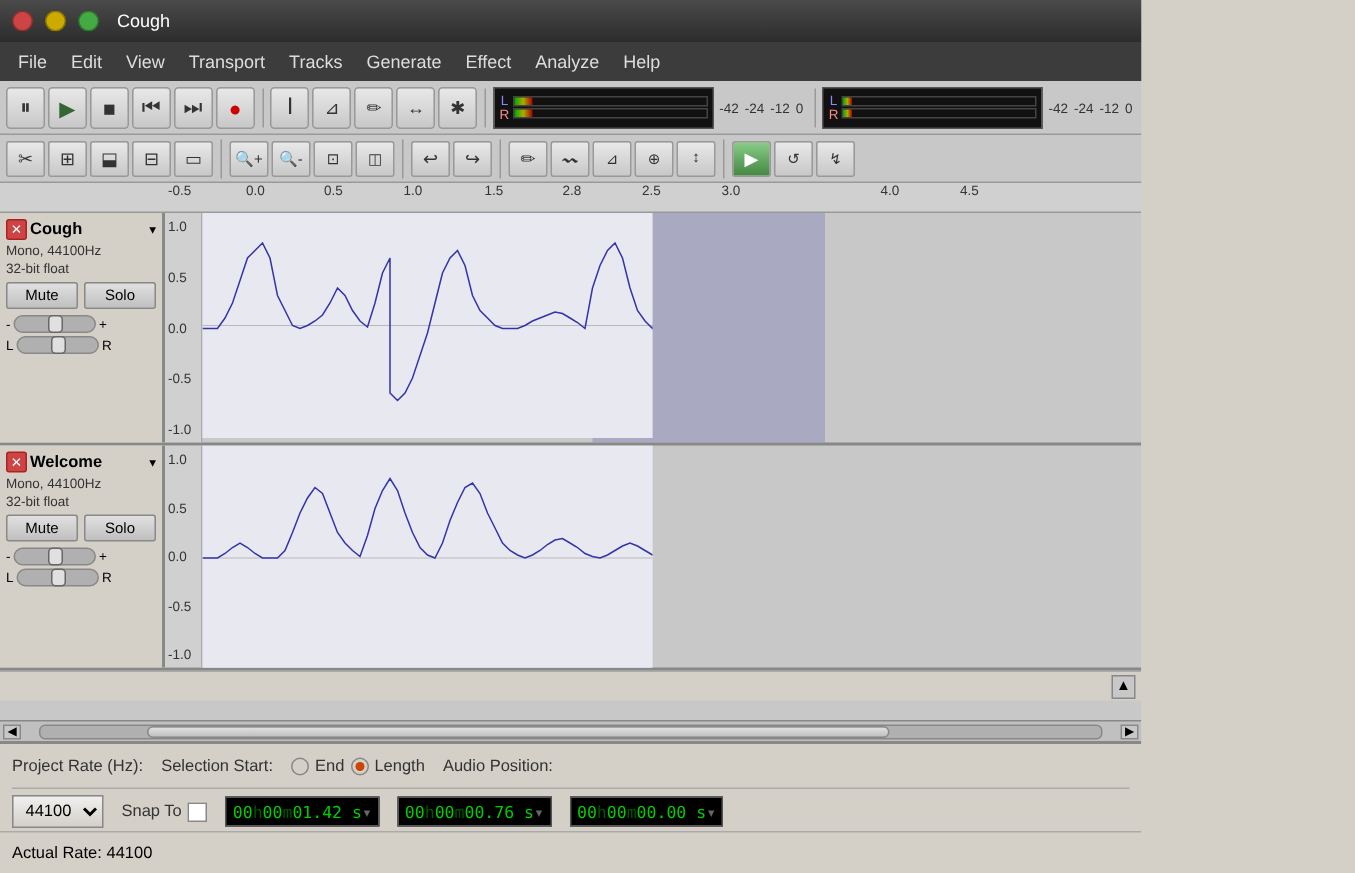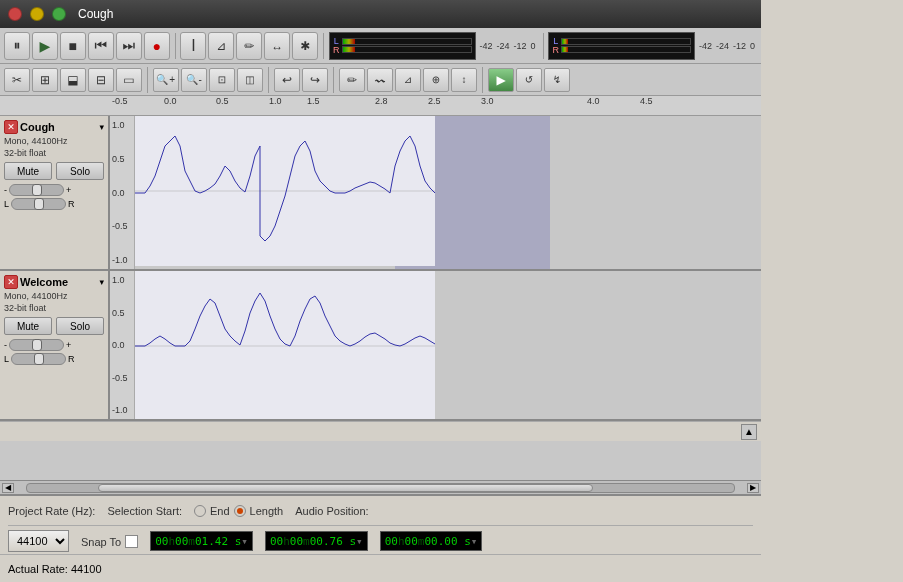--- a/index.html
+++ b/index.html
@@ -242,21 +242,21 @@
       gap: 12px;
       border-bottom: 1px solid #aaa;
     }
     .status-row2 {
       display: flex;
       align-items: center;
       height: 30px;
       gap: 12px;
     }
     .status-label { font-size: 11px; color: #333; }
-    .status-group { display: flex; align-items: flex-end; gap: 4px; }
+    .status-group { display: flex; align-items: flex-start; gap: 4px; }
     .radio-btn { width: 12px; height: 12px; border-radius: 50%; border: 1px solid #888; background: #d4d0c8; display: flex; align-items: center; justify-content: center; }
     .radio-inner { width: 6px; height: 6px; border-radius: 50%; background: #cc4400; }
     .time-display {
       background: #000;
       color: #00cc00;
       font-family: monospace;
       font-size: 11px;
       padding: 1px 4px;
       border: 1px solid #555;
       height: 20px;
@@ -344,20 +344,31 @@
 
 <div id="app">
 
   <div id="titlebar">
     <span class="window-btn btn-close"></span>
     <span class="window-btn btn-min"></span>
     <span class="window-btn btn-max"></span>
     <span id="titlebar-text">Cough</span>
   </div>
 
+  <div id="menubar">
+    <span class="menu-item">File</span>
+    <span class="menu-item">Edit</span>
+    <span class="menu-item">View</span>
+    <span class="menu-item">Transport</span>
+    <span class="menu-item">Tracks</span>
+    <span class="menu-item">Generate</span>
+    <span class="menu-item">Effect</span>
+    <span class="menu-item">Analyze</span>
+    <span class="menu-item">Help</span>
+  </div>
 
   <div id="toolbar-area">
     <div class="tb-btn">⏸</div>
     <div class="tb-btn" style="color:#336633;">▶</div>
     <div class="tb-btn">■</div>
     <div class="tb-btn">⏮</div>
     <div class="tb-btn">⏭</div>
     <div class="tb-btn" style="color:#cc0000;">●</div>
     <div class="tb-sep"></div>
 
@@ -441,21 +452,21 @@
   </div>
 
   <div id="content">
 
     <div id="ruler">
       <div style="position:relative;flex:1;height:100%;margin-left:0;">
         <span class="ruler-tick" style="left:0px;">-0.5</span>
         <span class="ruler-tick" style="left:52px;">0.0</span>
         <span class="ruler-tick" style="left:104px;">0.5</span>
         <span class="ruler-tick" style="left:157px;">1.0</span>
-        <span class="ruler-tick" style="left:195px;">1.5</span>
+        <span class="ruler-tick" style="left:211px;">1.5</span>
         <span class="ruler-tick" style="left:263px;">2.8</span>
         <span class="ruler-tick" style="left:316px;">2.5</span>
         <span class="ruler-tick" style="left:369px;">3.0</span>
         <span class="ruler-tick" style="left:422px;margin-top:48px;">3.5</span>
         <span class="ruler-tick" style="left:475px;">4.0</span>
         <span class="ruler-tick" style="left:528px;">4.5</span>
       </div>
     </div>
 
     <div id="tracks-container">

